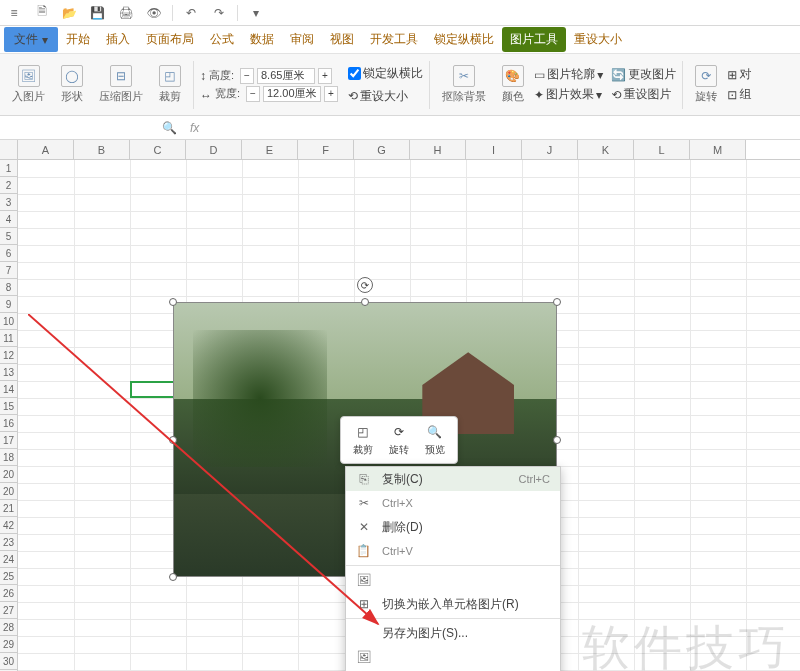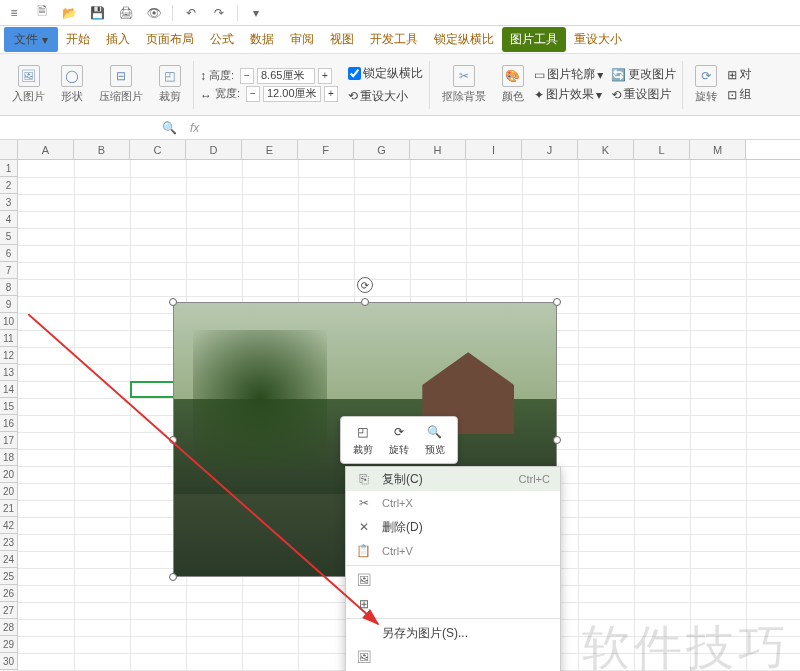--- a/index.html
+++ b/index.html
@@ -337,20 +337,21 @@
       <div class="ctx-item">
         <span class="ctx-ico">📋</span>
         <span class="ctx-sc">Ctrl+V</span>
       </div>
       <div class="ctx-sep"></div>
       <div class="ctx-item">
         <span class="ctx-ico">🖼</span>
       </div>
       <div class="ctx-item">
         <span class="ctx-ico">⊞</span>
+        <span class="ctx-lbl">切换为嵌入单元格图片(R)</span>
       </div>
       <div class="ctx-sep"></div>
       <div class="ctx-item">
         <span class="ctx-ico"></span>
         <span class="ctx-lbl">另存为图片(S)...</span>
       </div>
       <div class="ctx-item">
         <span class="ctx-ico">🖼</span>
       </div>
       <div class="ctx-item"></div>

